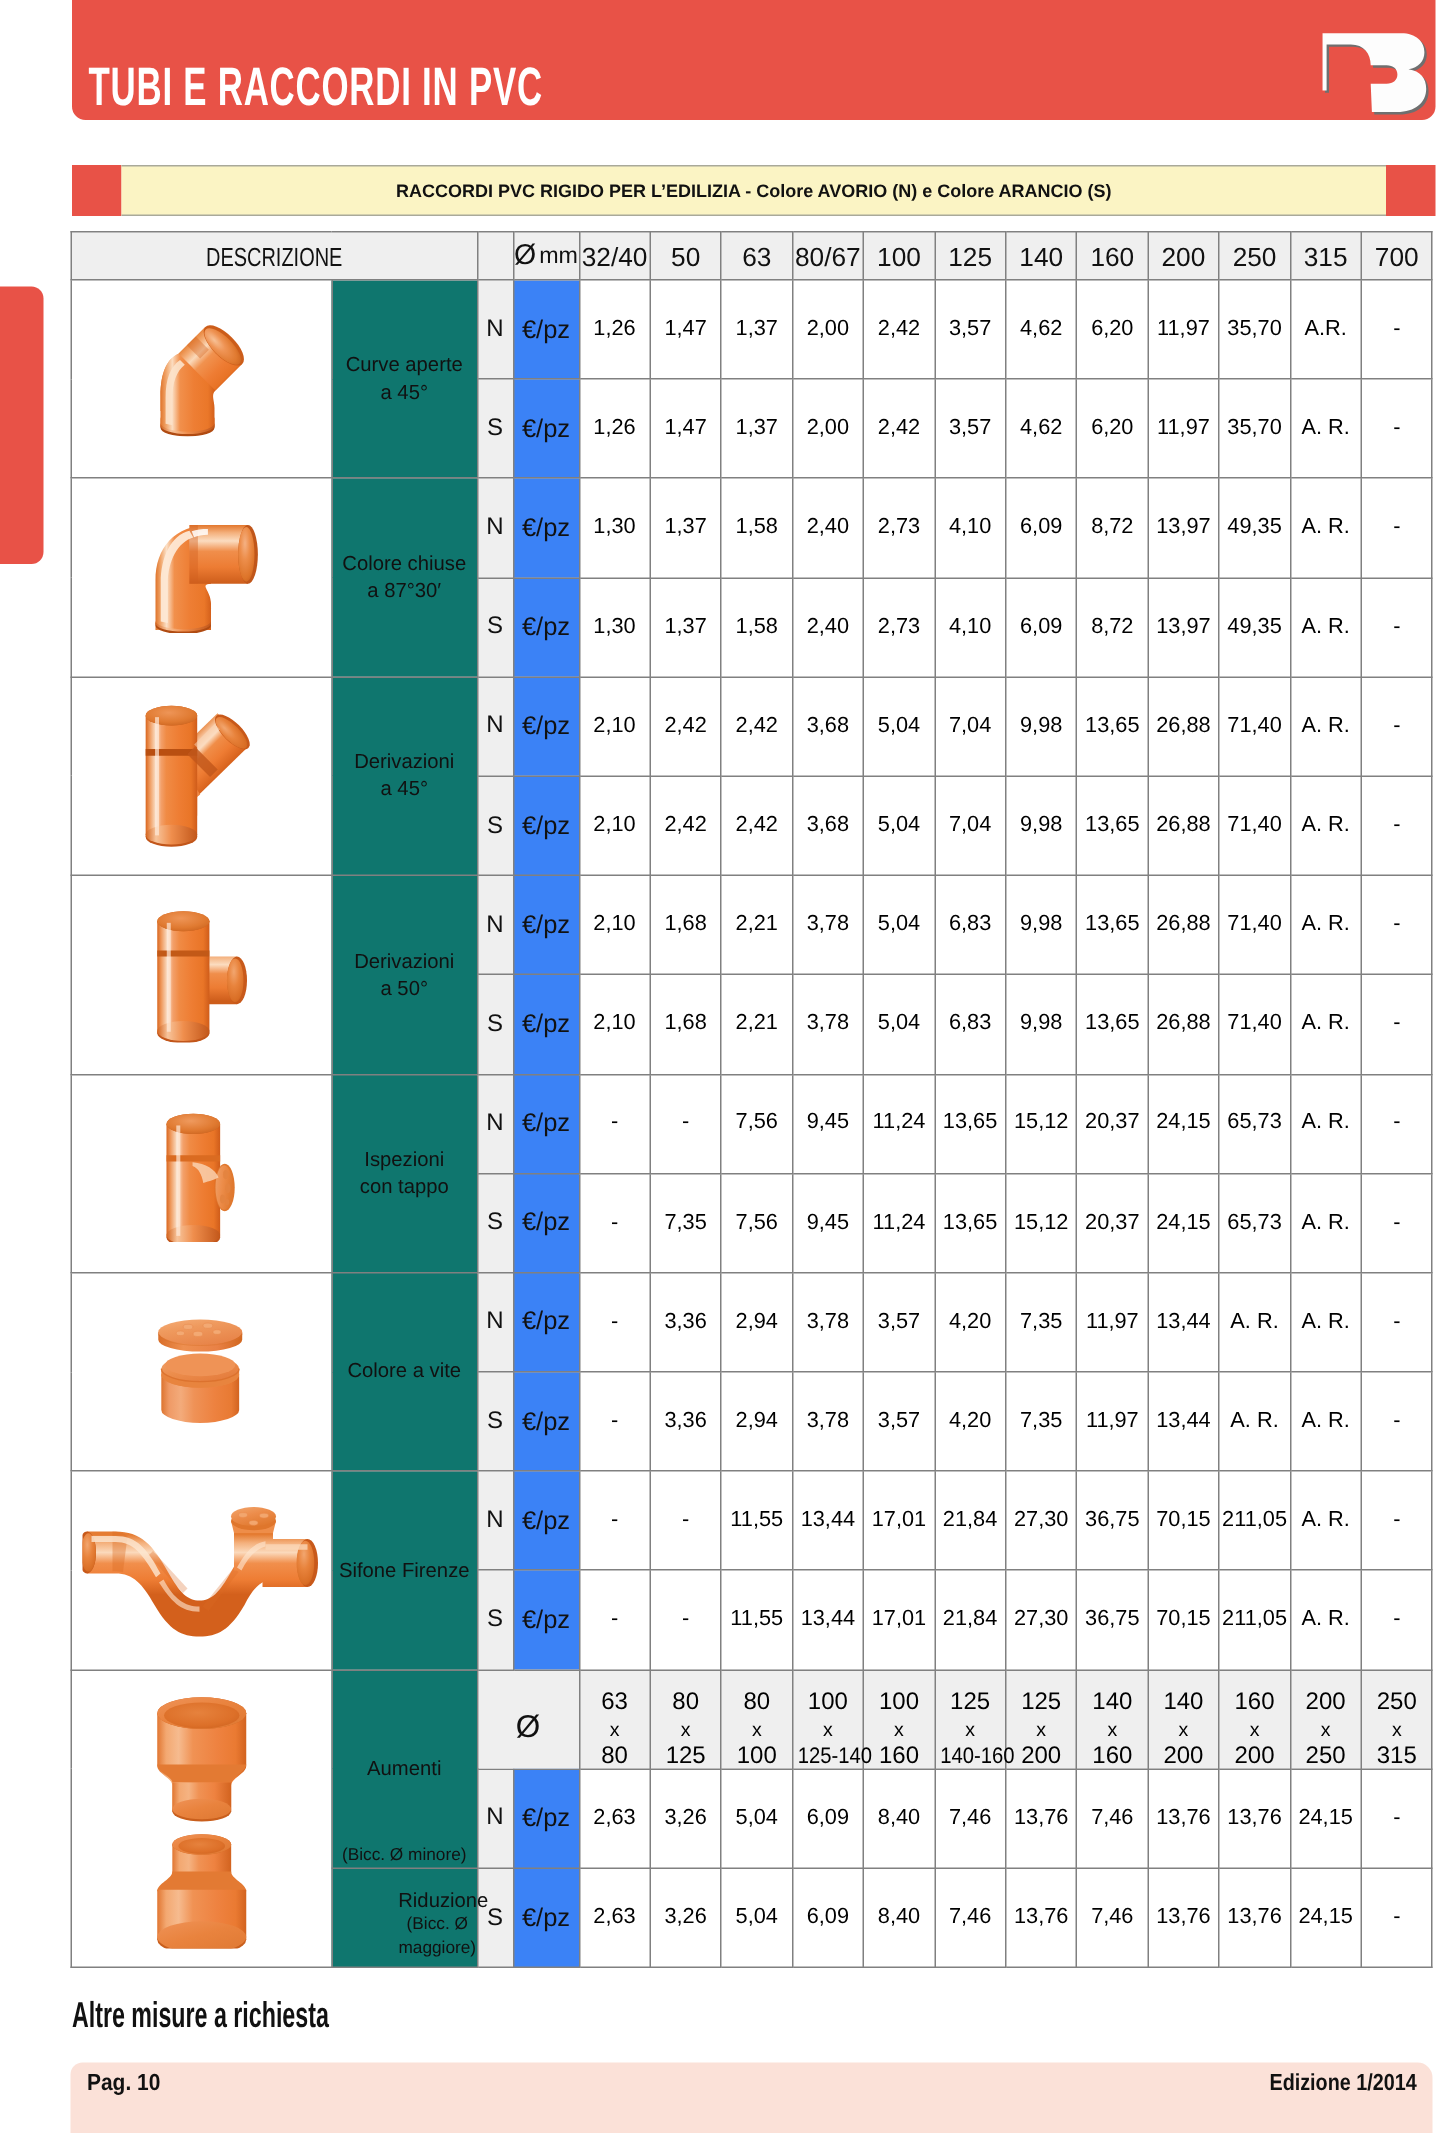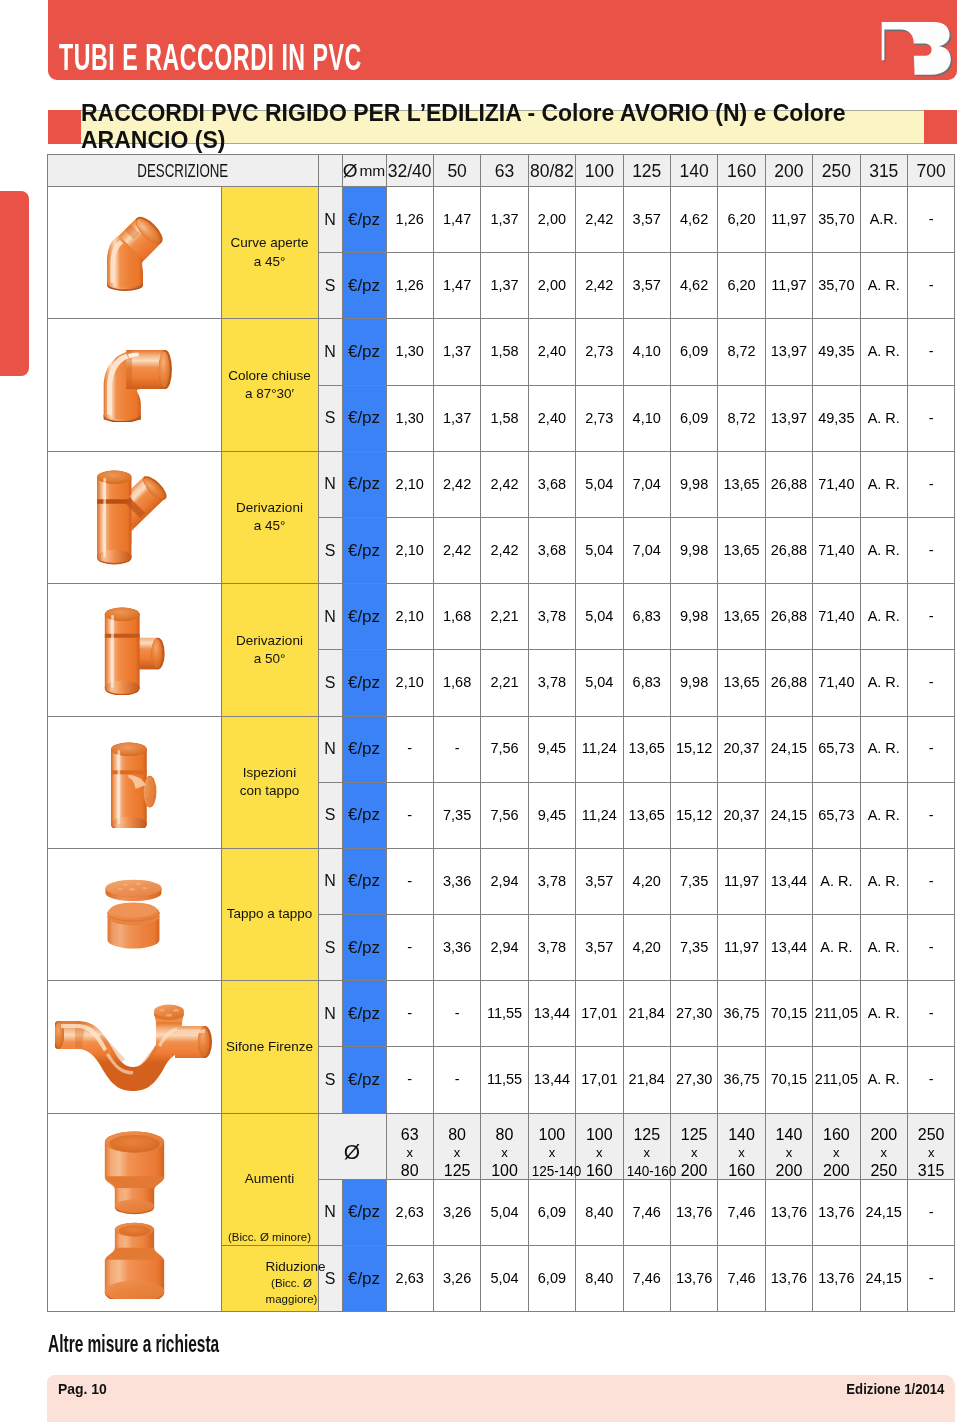--- a/index.html
+++ b/index.html
@@ -13,21 +13,21 @@
 
   
   .ltab{position:absolute;left:-22px;top:191px;width:51px;height:185px;background:#e85247;border-radius:8px;}
 
   
   .sub-band{position:absolute;left:48px;top:110px;width:909px;height:34px;}
   .sub-left{position:absolute;left:0;top:0;width:33px;height:34px;background:#e85247;}
   .sub-right{position:absolute;right:0;top:0;width:33px;height:34px;background:#e85247;}
   .sub-mid{position:absolute;left:33px;right:33px;top:0;height:34px;background:#fbf4c4;border-top:1px solid #a9a99a;border-bottom:1px solid #a9a99a;box-sizing:border-box;
            display:flex;align-items:center;justify-content:center;}
-  .sub-mid span{font-size:23px;font-weight:bold;color:#111;letter-spacing:0;}
+  .sub-mid span{font-size:12px;font-weight:bold;color:#111;letter-spacing:0;}
 
   
   table.grid{position:absolute;left:47px;top:154px;border-collapse:collapse;width:908px;table-layout:fixed;}
   table.grid td{border:1px solid #808080;padding:0;text-align:center;vertical-align:middle;font-weight:normal;}
   table.grid tbody tr{height:66.2px;}
   table.grid tbody tr.thead{height:19px;}
   .thead td{background:#efefef;font-size:17.5px;color:#111;padding:0;height:31px;line-height:0;}
   .thead td>span{line-height:12px;display:inline-block;vertical-align:middle;}
   .thead td{font-size:0;}
   .thead td>span{font-size:17.5px;}
@@ -35,21 +35,21 @@
   .thead td.c-unit>span.mm{font-size:15.5px;}
   .thead td.c-unit>span.sp{font-size:7px;}
   .thead td.c-img{font-size:17.5px;}
   .thead td.c-img>span{display:inline-block;transform:scaleX(0.76);}
 
   .c-img{width:173px;}
   .c-ns{width:24px;}
   .c-unit{width:44px;}
   .c-d{width:47.4px;}
 
-  .desc{background:#fde047;font-size:13.5px;color:#111;line-height:1.35;}
+  .desc{background:#0f766e;font-size:13.5px;color:#111;line-height:1.35;}
   .desc .sub{font-size:11.5px;}
   table.grid td.desc-last>div{position:relative;top:8px;margin-top:41px;}
   table.grid td.desc-last2>div{position:relative;top:4px;padding-left:44px;}
   .ns{background:#efefef;font-size:16px;color:#111;}
   .unit{background:#3b82f6;font-size:17px;color:#111;}
   .val{font-size:14.5px;font-weight:bold;color:#000;height:64.2px;line-height:1.05;}
   .imgcell{background:#fff;}
   table.grid td.pair{background:#efefef;font-weight:normal;font-size:16px;line-height:18px;vertical-align:middle;}
   table.grid td.pair>div{position:relative;top:7px;}
   .pair .xs{font-size:13px;}
@@ -121,21 +121,21 @@
         <col style="width: 47.42px;">
       </colgroup>
       <tbody id="tbody">
         <tr class="thead">
           <td class="thead c-img" colspan="2"><span>DESCRIZIONE</span></td>
           <td class="thead c-ns"></td>
           <td class="thead c-unit"><span class="dsym">Ø</span><span class="sp">&nbsp;</span><span class="mm">mm</span></td>
           <td class="thead c-d"><span>32/40</span></td>
           <td class="thead c-d"><span>50</span></td>
           <td class="thead c-d"><span>63</span></td>
-          <td class="thead c-d"><span>80/82</span></td>
+          <td class="thead c-d"><span>80/67</span></td>
           <td class="thead c-d"><span>100</span></td>
           <td class="thead c-d"><span>125</span></td>
           <td class="thead c-d"><span>140</span></td>
           <td class="thead c-d"><span>160</span></td>
           <td class="thead c-d"><span>200</span></td>
           <td class="thead c-d"><span>250</span></td>
           <td class="thead c-d"><span>315</span></td>
           <td class="thead c-d"><span>700</span></td>
         </tr>
         <tr>
@@ -958,21 +958,21 @@
  <path d="M2.5,38 v23 a25.5,8.5 0 0 0 51,0 v-23 z" fill="url(#tvbody)"></path>
  <ellipse cx="28" cy="38" rx="25.5" ry="8.5" fill="#eb8845"></ellipse>
  <path d="M2.5,34 v4 a25.5,8.5 0 0 0 51,0 v-4 z" fill="#e8843e"></path>
  <ellipse cx="28" cy="34" rx="25.5" ry="8.5" fill="url(#tvtop)"></ellipse>
  <path d="M2.5,34 a25.5,8.5 0 0 0 51,0" fill="none" stroke="#d9702c" stroke-width="0.9" opacity="0.85"></path>
  <ellipse cx="28" cy="31.5" rx="23" ry="7.4" fill="#ef9356"></ellipse>
 </g>
             </svg>
           </td>
           <td class="desc" rowspan="2">
-            <div>Tappo a tappo</div>
+            <div>Colore a vite</div>
           </td>
           <td class="ns">N</td>
           <td class="unit">€/pz</td>
           <td class="val">-</td>
           <td class="val">3,36</td>
           <td class="val">2,94</td>
           <td class="val">3,78</td>
           <td class="val">3,57</td>
           <td class="val">4,20</td>
           <td class="val">7,35</td>

